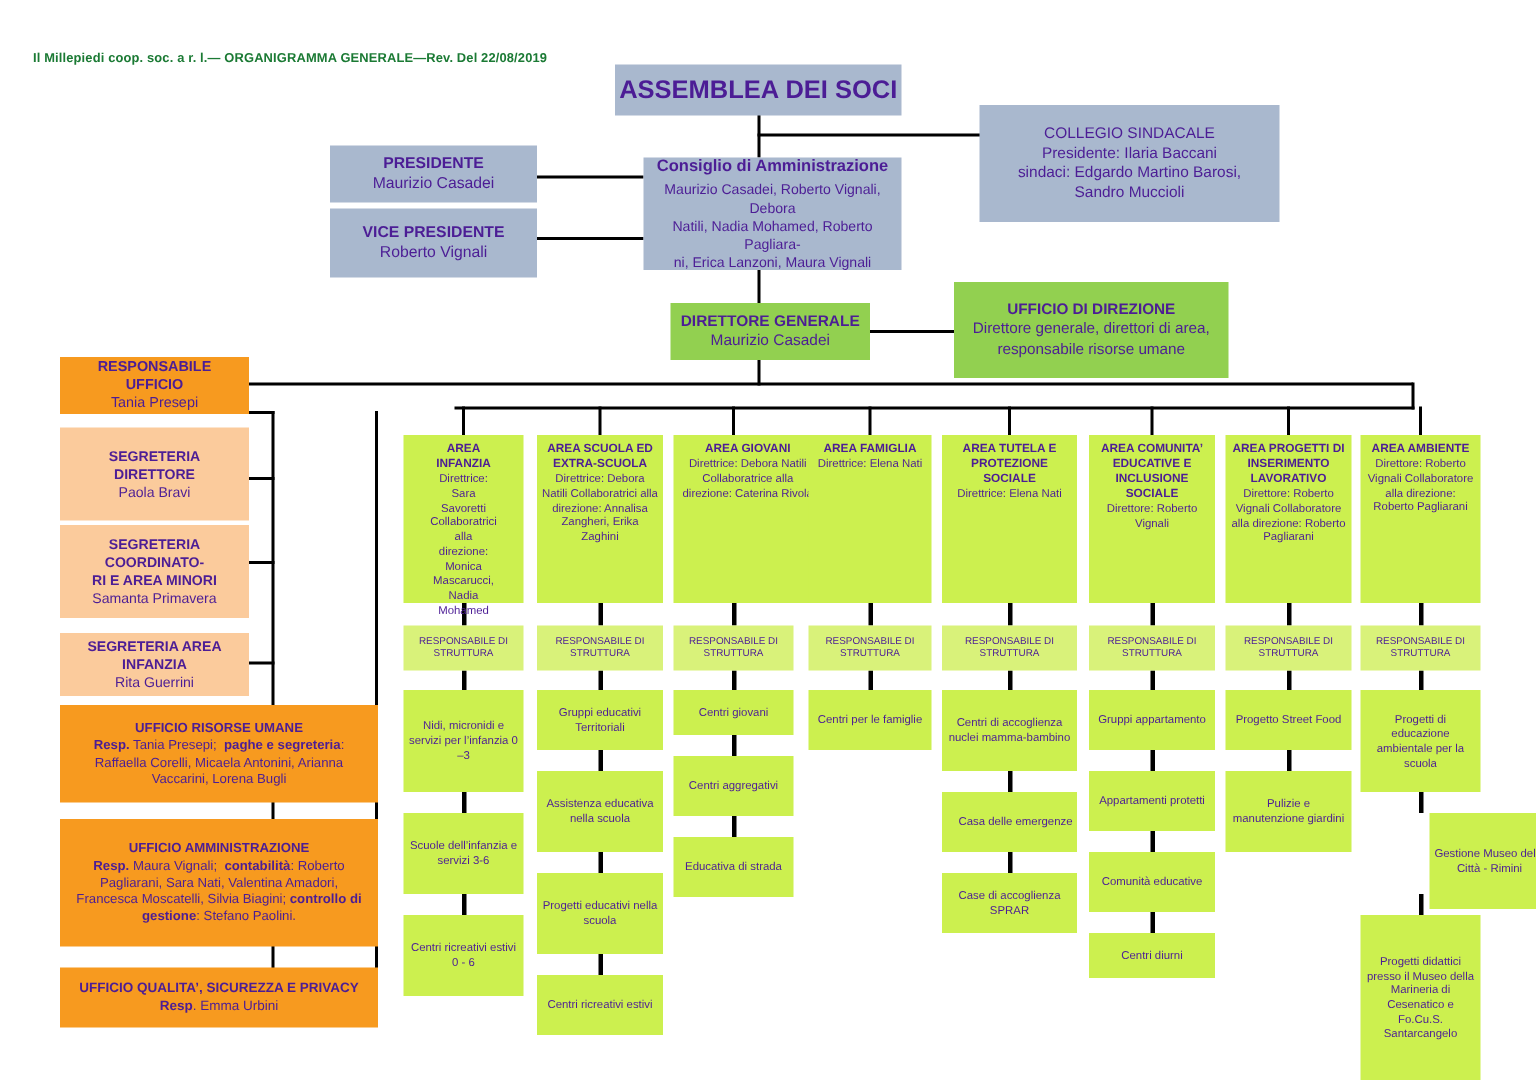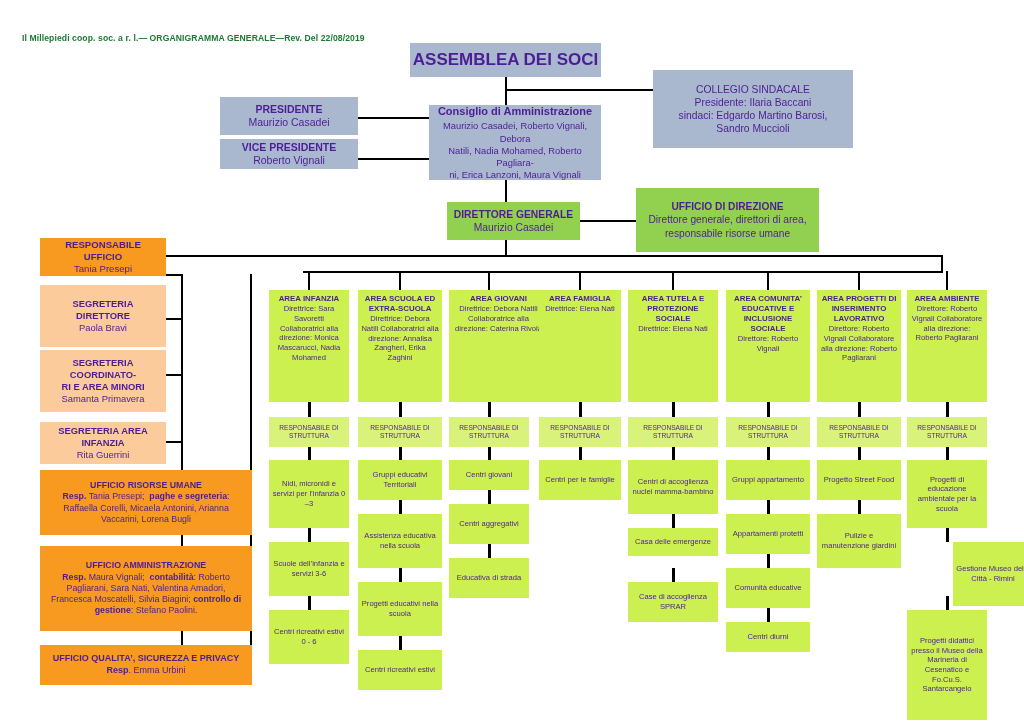--- a/index.html
+++ b/index.html
@@ -95,21 +95,21 @@
     <div class="sub">Presidente: Ilaria Baccani</div>
     <div class="sub">sindaci: Edgardo Martino Barosi,</div>
     <div class="sub">Sandro Muccioli</div>
   </div>
 
   <div class="box blue" style="left:220px; top:97px; width:138px; height:38px; font-size:10.5px;">
     <div class="ttl">PRESIDENTE</div>
     <div class="sub">Maurizio Casadei</div>
   </div>
 
-  <div class="box blue" style="left:220px; top:139px; width:138px; height:30px; font-size:10.5px;">
+  <div class="box blue" style="left:220px; top:139px; width:138px; height:46px; font-size:10.5px;">
     <div class="ttl">VICE PRESIDENTE</div>
     <div class="sub">Roberto Vignali</div>
   </div>
 
   <div class="box blue" style="left:429px; top:105px; width:172px; height:75px; font-size:9.4px;">
     <div class="ttl" style="font-size:11px;margin-bottom:2px;">Consiglio di Amministrazione</div>
     <div class="sub">Maurizio Casadei, Roberto Vignali, Debora</div>
     <div class="sub">Natili, Nadia Mohamed, Roberto Pagliara-</div>
     <div class="sub">ni, Erica Lanzoni, Maura Vignali</div>
   </div>
@@ -151,21 +151,21 @@
         <div class="ttl">UFFICIO AMMINISTRAZIONE</div>
         <div class="sub"><b>Resp.</b> Maura Vignali;&nbsp; <b>contabilità</b>: Roberto Pagliarani, Sara Nati, Valentina Amadori, Francesca Moscatelli, Silvia Biagini; <b>controllo di gestione</b>: Stefano Paolini.</div>
       </div>
       <div class="box orange" style="left: 40px; top: 645px; width: 212px; height: 40px; font-size: 9px; padding: 2px 5px;">
         <div class="ttl">UFFICIO QUALITA’, SICUREZZA E PRIVACY</div>
         <div class="sub"><b>Resp</b>. Emma Urbini</div>
       </div>
     </div>
 
   <div id="areas">
-      <div class="box lime" style="left: 269px; top: 290px; width: 80px; height: 112px; font-size: 7.6px; padding: 4px 8px; justify-content: flex-start;">
+      <div class="box lime" style="left: 269px; top: 290px; width: 80px; height: 112px; font-size: 7.6px; padding: 4px 18px; justify-content: flex-start;">
         <div class="ttl" style="font-size: 7.9px;">AREA INFANZIA</div>
         <div class="sub">Direttrice: Sara Savoretti Collaboratrici alla direzione: Monica Mascarucci, Nadia Mohamed</div>
       </div>
       <div class="box lime2" style="left: 269px; top: 417px; width: 80px; height: 30px; font-size: 6.6px; padding: 2px;">
         <div>RESPONSABILE DI STRUTTURA</div>
       </div>
       <div class="box lime" style="left: 269px; top: 460px; width: 80px; height: 68px; font-size: 7.6px; padding: 2px 3px;">
         <div>Nidi, micronidi e servizi per l’infanzia 0 –3</div>
       </div>
       <div class="box lime" style="left: 269px; top: 542px; width: 80px; height: 54px; font-size: 7.6px; padding: 2px 3px;">
@@ -222,21 +222,21 @@
       <div class="box lime" style="left: 628px; top: 290px; width: 90px; height: 112px; font-size: 7.6px; padding: 4px 3px; justify-content: flex-start;">
         <div class="ttl" style="font-size: 7.9px;">AREA TUTELA E PROTEZIONE SOCIALE</div>
         <div class="sub">Direttrice: Elena Nati</div>
       </div>
       <div class="box lime2" style="left: 628px; top: 417px; width: 90px; height: 30px; font-size: 6.6px; padding: 2px;">
         <div>RESPONSABILE DI STRUTTURA</div>
       </div>
       <div class="box lime" style="left: 628px; top: 460px; width: 90px; height: 54px; font-size: 7.6px; padding: 2px 3px;">
         <div>Centri di accoglienza nuclei mamma-bambino</div>
       </div>
-      <div class="box lime" style="left: 628px; top: 528px; width: 90px; height: 28px; font-size: 7.6px; padding: 2px 3px;">
+      <div class="box lime" style="left: 628px; top: 528px; width: 90px; height: 40px; font-size: 7.6px; padding: 2px 3px; align-items: flex-end;">
         <div>Casa delle emergenze</div>
       </div>
       <div class="box lime" style="left: 628px; top: 582px; width: 90px; height: 40px; font-size: 7.6px; padding: 2px 3px;">
         <div>Case di accoglienza SPRAR</div>
       </div>
       <div class="box lime" style="left: 726px; top: 290px; width: 84px; height: 112px; font-size: 7.6px; padding: 4px 3px; justify-content: flex-start;">
         <div class="ttl" style="font-size: 7.9px;">AREA COMUNITA’ EDUCATIVE E INCLUSIONE SOCIALE</div>
         <div class="sub">Direttore: Roberto Vignali</div>
       </div>
       <div class="box lime2" style="left: 726px; top: 417px; width: 84px; height: 30px; font-size: 6.6px; padding: 2px;">

